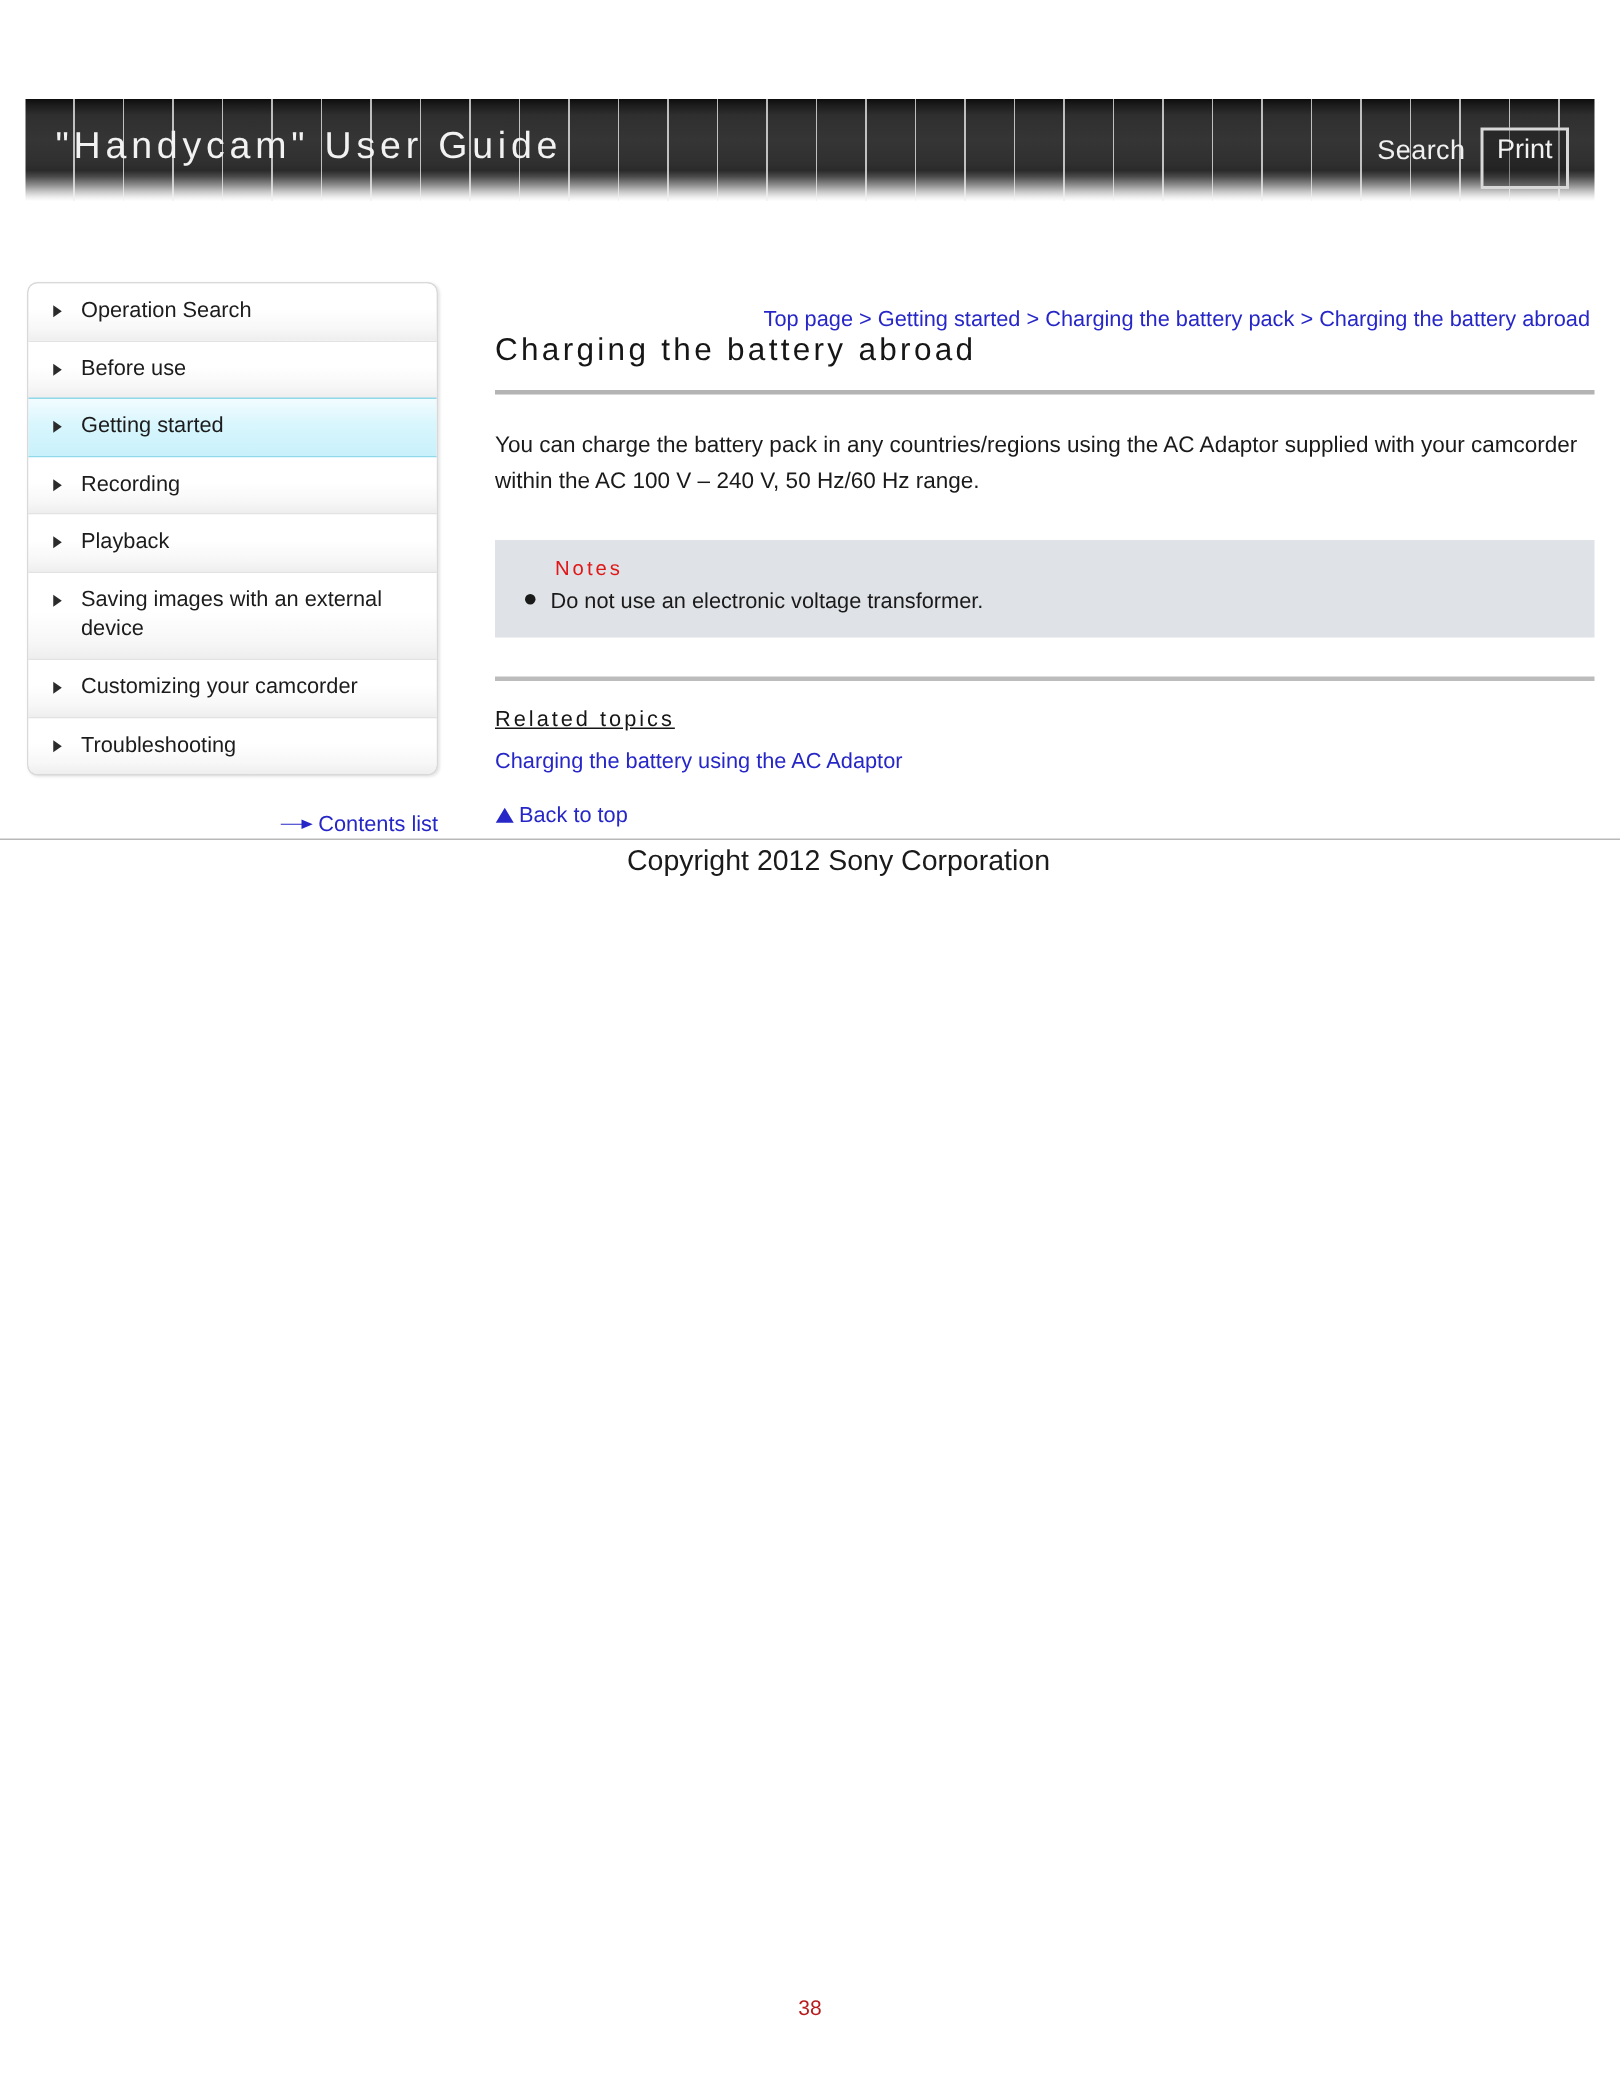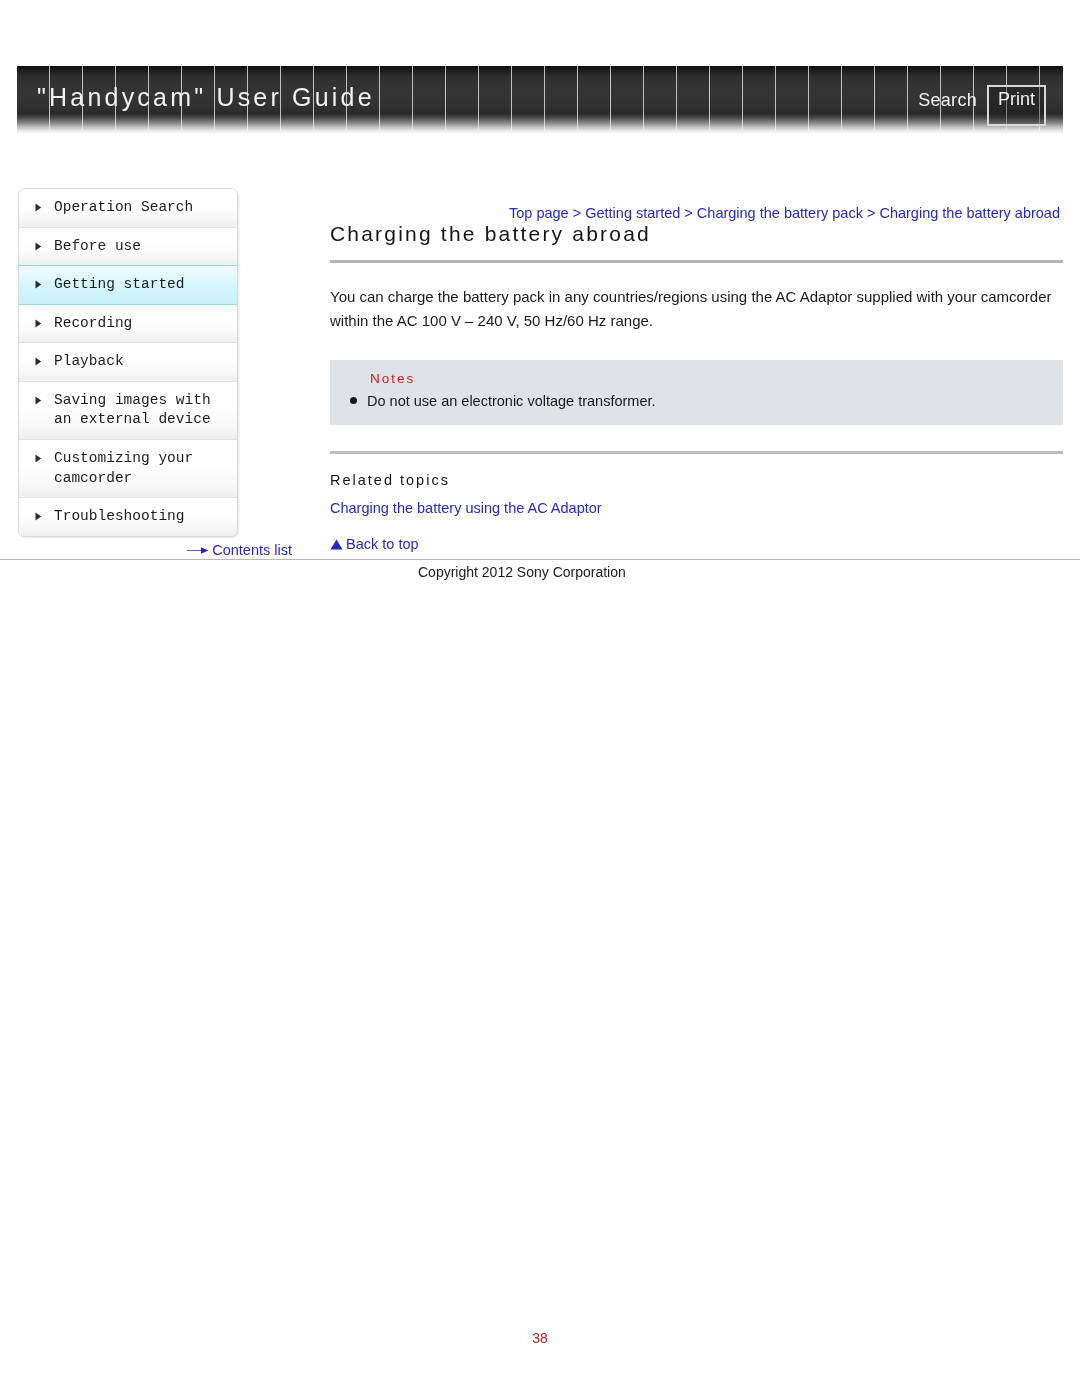--- a/index.html
+++ b/index.html
@@ -95,28 +95,27 @@
     margin-top: 44px;
   }
   #breadcrumb .crumb { cursor: pointer; }
   #breadcrumb .sep { color: #2727c8; }
 
   
   #sidebar {
     position: absolute;
     left: 18px;
     top: 188px;
-    width: 220px;
+    width: 274px;
     background: #ffffff;
     border: 1px solid #d9d9d9;
     border-radius: 7px;
     box-shadow: 1px 1px 2px rgba(0,0,0,0.10);
     padding: 0;
     box-sizing: border-box;
-    font-family: Liberation Mono, monospace;
   }
   .nav-item {
     position: relative;
     display: flex;
     align-items: flex-start;
     padding: 9px 10px 9px 16px;
     font-size: 14.5px;
     color: #1c1c1c;
     background: linear-gradient(to bottom, #ffffff 0%, #ffffff 45%, #f7f7f7 80%, #eeeeee 100%);
     border-bottom: 1px solid #e2e2e2;
@@ -226,20 +225,21 @@
     margin-left: 4px;
     position: relative;
     top: -2px;
   }
 
   #related-title {
     font-size: 14.5px;
     letter-spacing: 2px;
     color: #161616;
     margin-bottom: 12px;
+    text-decoration: underline;
   }
   .related-link {
     display: block;
     font-size: 14.5px;
     color: #2727c8;
     cursor: pointer;
     margin-bottom: 6px;
   }
   #back-to-top {
     text-align: left;
@@ -261,21 +261,21 @@
     left: 0px;
     top: 559px;
     width: 1080px;
     height: 1px;
     background: #b8b8b8;
   }
   #copyright {
     position: absolute;
     left: 418px;
     top: 564px;
-    font-size: 14px;
+    font-size: 19px;
     color: #1a1a1a;
     white-space: nowrap;
   }
   #page-number {
     position: absolute;
     left: 0;
     top: 1330px;
     width: 1080px;
     text-align: center;
     font-size: 14px;

